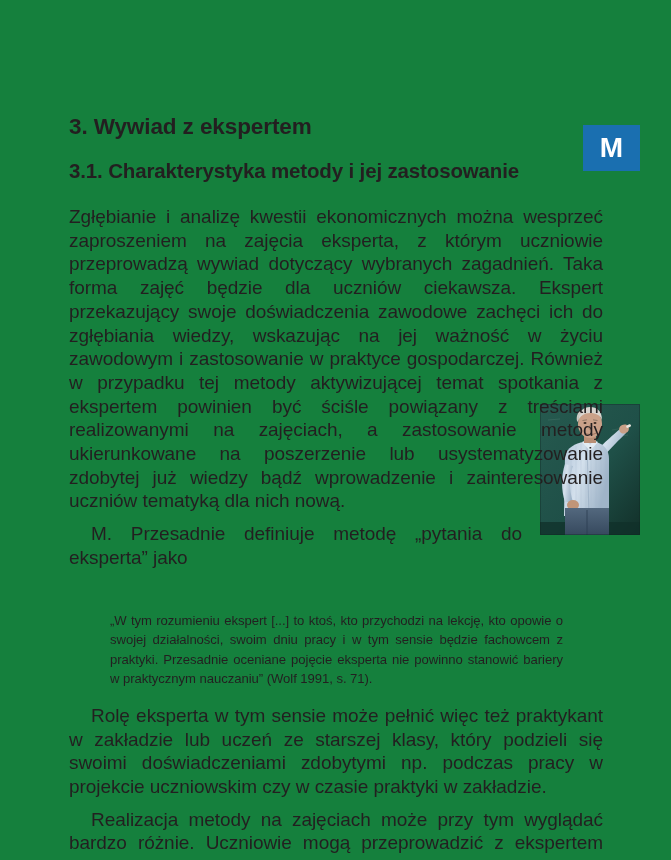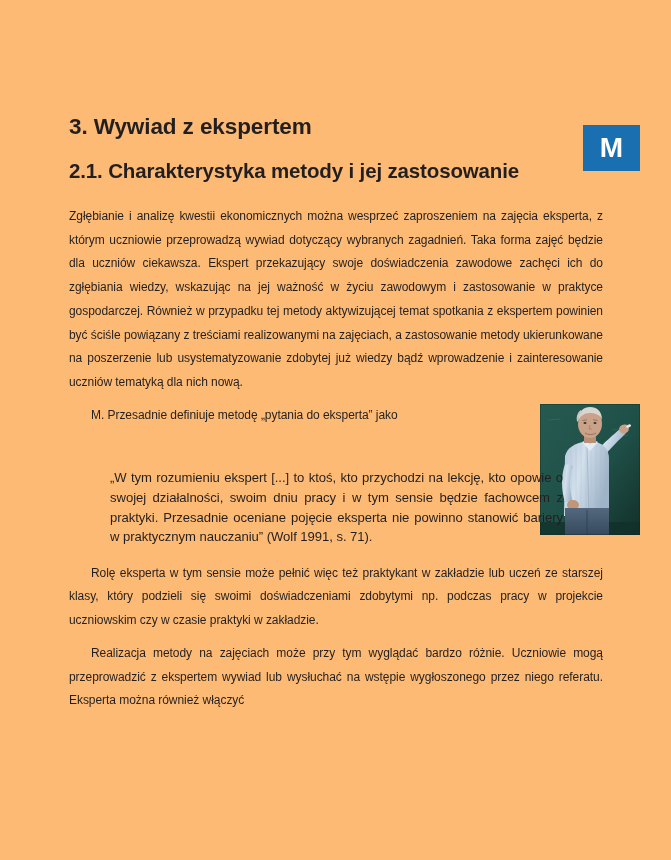--- a/index.html
+++ b/index.html
@@ -14,21 +14,21 @@
     position: relative;
     overflow: hidden;
     font-family: "Liberation Sans", sans-serif;
     color: #231f20;
     -webkit-font-smoothing: antialiased;
   }
 
   .page {
     position: absolute;
     inset: 0;
-    background: #fdba74;
+    background: #15803d;
     text-decoration: underline;
   }
 
   
   .heading-block {
     position: absolute;
     left: 69px;
     top: 114px;
     width: 500px;
   }
@@ -73,21 +73,21 @@
   
   .content {
     position: absolute;
     left: 69px;
     top: 205px;
     width: 534px;
   }
 
   p.body {
     margin: 0;
-    font-size: 12px;
+    font-size: 19px;
     line-height: 23.7px;
     text-align: justify;
     text-justify: inter-word;
     color: #231f20;
     letter-spacing: -0.05px;
     -webkit-hyphens: none;
     hyphens: none;
   }
   p.body.indent {
     text-indent: 22px;
@@ -129,21 +129,21 @@
   
   .narrow { width: 453px; }
 </style>
 </head>
 <body>
 
 <div class="page">
 
   <div class="heading-block">
     <h1 class="h-main">3. Wywiad z ekspertem</h1>
-    <h2 class="h-sub">2.1. Charakterystyka metody i jej zastosowanie</h2>
+    <h2 class="h-sub">3.1. Charakterystyka metody i jej zastosowanie</h2>
   </div>
 
   <div class="badge">
     <span class="badge-letter">M</span>
   </div>
 
   <div class="photo">
     <svg width="100" height="131" viewBox="0 0 100 131" aria-hidden="true">
       <defs>
         <linearGradient id="board" x1="0" y1="0" x2="1" y2="1">

